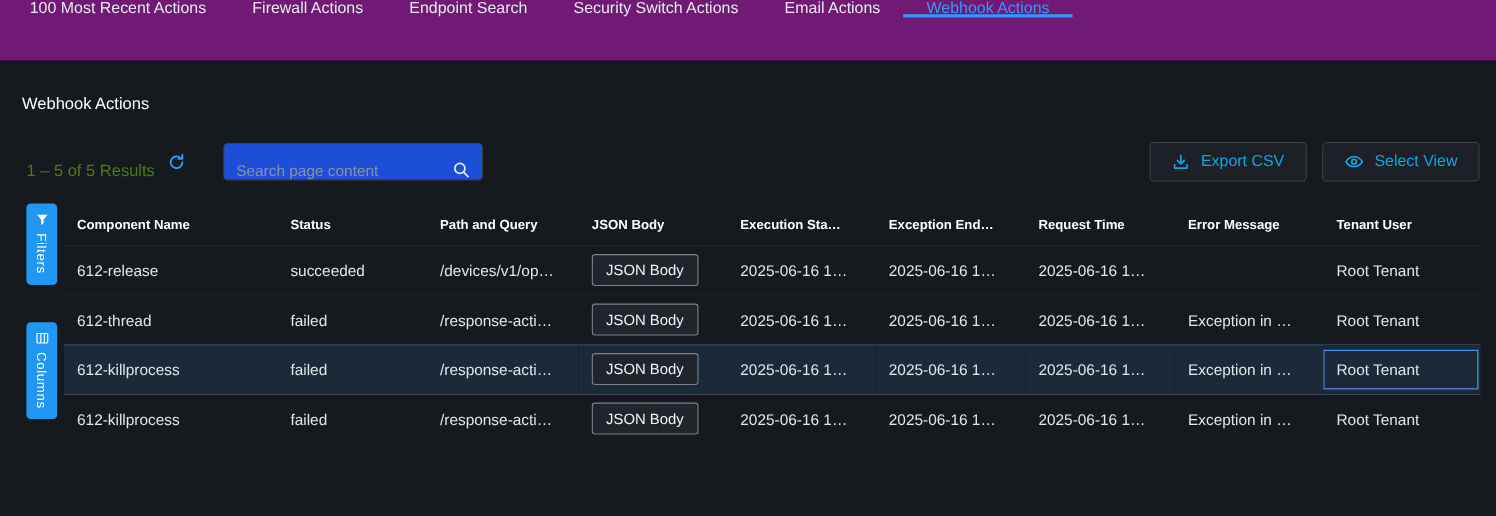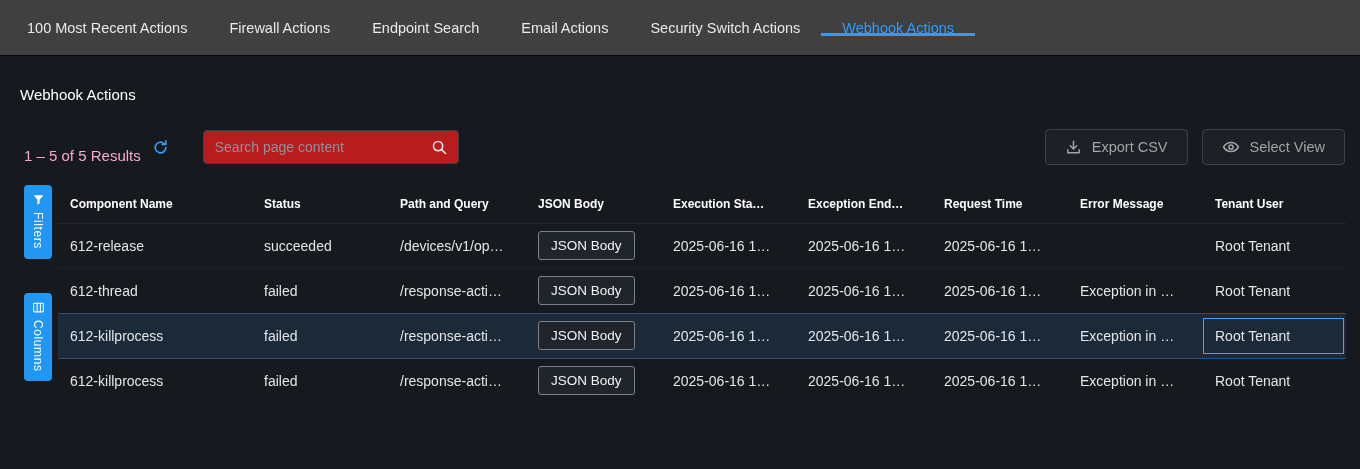--- a/index.html
+++ b/index.html
@@ -5,68 +5,68 @@
   * { margin:0; padding:0; box-sizing:border-box; }
   html,body { width:1360px; height:469px; overflow:hidden; }
   body {
     background:#16191d;
     font-family:"Liberation Sans", sans-serif;
     color:#e3e6ea;
   }
 
   
   .tabbar {
-    display:flex; align-items:center;
-    height:56px; background:#404040;
+    display:flex; align-items:flex-start;
+    height:56px; background:#701a75;
     border-bottom:1px solid #07090b;
     padding:0 6px;
   }
   .tab {
     display:flex; align-items:center;
     padding:0 21px; font-size:14.5px; font-weight:500;
     color:#e7e9ec; cursor:pointer; white-space:nowrap;
   }
   .tab.active { color:#2f9bff; box-shadow: inset 0 -3px 0 #2f9bff; }
 
   
   .page-title {
     margin:30px 0 0 20px;
     font-size:15px; font-weight:500; color:#ffffff;
   }
 
   
   .toolbar { display:flex; align-items:center; margin:26px 15px 0 24px; }
-  .results { font-size:15px; color:#f9a8d4; white-space:nowrap;margin-top:16px; }
+  .results { font-size:15px; color:#4d7c0f; white-space:nowrap;margin-top:16px; }
   .refresh-btn {
     margin-left:11px; background:none; border:none;
     color:#2f9bff; display:flex; align-items:center; cursor:pointer;
   }
   .search-box {
     position:relative; margin-left:34px;
-    width:256px; height:34px;
+    width:236px; height:34px;
     border:1px solid #3c424a; border-radius:4px;
-    background:#b91c1c;
-    display:flex; align-items:center;
+    background:#1d4ed8;
+    display:flex; align-items:flex-end;
   }
   .search-input {
     flex:1; min-width:0; background:transparent; border:none; outline:none;
     color:#dfe3e8; font-size:14px; padding:0 6px 0 11px;
     font-family:"Liberation Sans", sans-serif;
   }
   .search-input::placeholder { color:#8b929c; }
   .search-icon-btn {
     background:none; border:none; color:#e6e9ec;
     display:flex; align-items:center; padding:0 10px 0 4px; cursor:pointer;
   }
   .toolbar-buttons { margin-left:auto; display:flex; gap:14px; }
   .tool-btn {
     display:flex; align-items:center; gap:10px;
     height:36px; padding:0 19px;
     border:1px solid #3a4149; border-radius:4px;
-    background:#1d2127; color:#a3a3a3;
+    background:#1d2127; color:#0ea5e9;
     font-size:14.5px; cursor:pointer;
     font-family:"Liberation Sans", sans-serif;
     white-space:nowrap;
   }
 
   
   .main { display:flex; margin-top:20px; }
   .side-rail {
     width:58px; padding-left:24px; flex:none;
     display:flex; flex-direction:column; gap:34px; align-items:flex-start;
@@ -112,22 +112,22 @@
   }
   svg { display:block; }
 </style>
 </head>
 <body>
 
 <nav class="tabbar">
   <div class="tab">100 Most Recent Actions</div>
   <div class="tab">Firewall Actions</div>
   <div class="tab">Endpoint Search</div>
+  <div class="tab">Security Switch Actions</div>
   <div class="tab">Email Actions</div>
-  <div class="tab">Security Switch Actions</div>
   <div class="tab active">Webhook Actions</div>
 </nav>
 
 <h2 class="page-title">Webhook Actions</h2>
 
 <div class="toolbar">
   <span class="results">1 – 5 of 5 Results</span>
 
   <button class="refresh-btn">
     <span>

